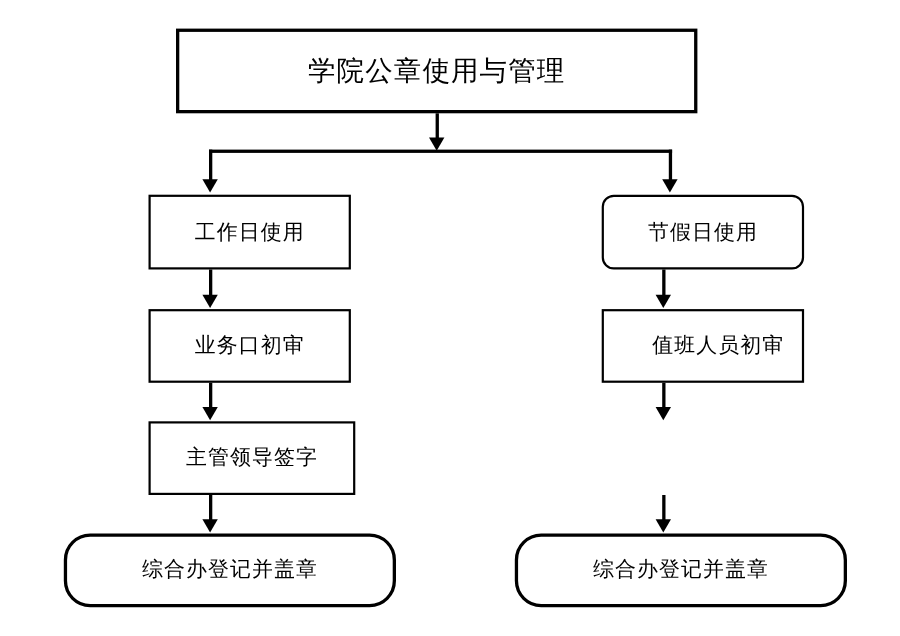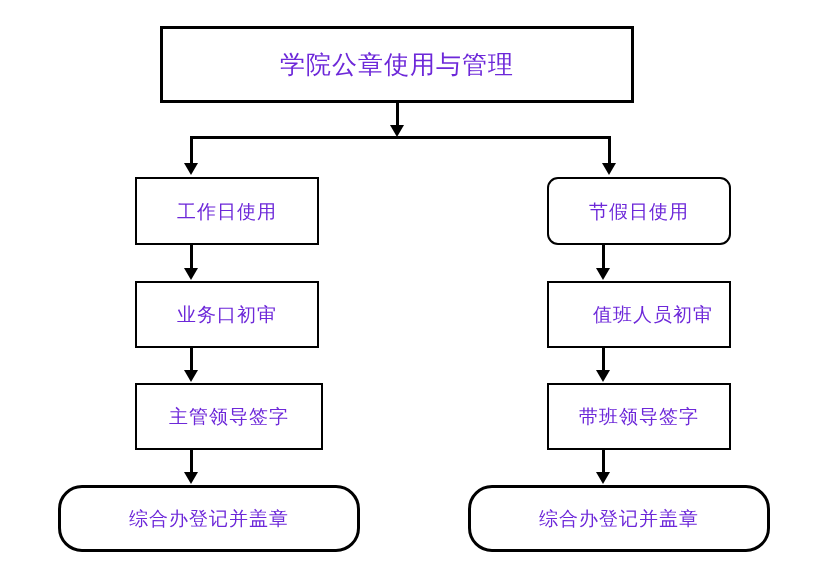--- a/index.html
+++ b/index.html
@@ -19,21 +19,21 @@
     overflow: hidden;
   }
   .node {
     position: absolute;
     box-sizing: border-box;
     border: 3px solid #000000;
     background: #ffffff;
     display: flex;
     align-items: center;
     justify-content: center;
-    color: #6d28d9;
+    color: #000000;
     font-family: "DejaVu Serif", "Liberation Serif", serif;
     line-height: 1.1;
     white-space: nowrap;
     letter-spacing: 1px;
   }
   .node-title {
     font-size: 25px;
   }
   .node-step {
     font-size: 19px;
@@ -117,23 +117,20 @@
   <div class="vline" style="left:602px; top:245px; height:24px;"></div>
   <div class="arrowhead" style="left:596px; top:268px;"></div>
 
   <div class="node node-step" style="left:511px; top:281px; width:184px; height:67px;padding-left:28px;">
     <span>值班人员初审</span>
   </div>
 
   <div class="vline" style="left:602px; top:348px; height:24px;"></div>
   <div class="arrowhead" style="left:596px; top:370px;"></div>
 
-  <div class="node node-step" style="left:511px; top:383px; width:184px; height:67px;">
-    <span>带班领导签字</span>
-  </div>
 
   <div class="vline" style="left:602px; top:450px; height:24px;"></div>
   <div class="arrowhead" style="left:596px; top:472px;"></div>
 
   <div class="node node-terminal" style="left:468px; top:485px; width:302px; height:67px;">
     <span>综合办登记并盖章</span>
   </div>
 
 </div>
 

